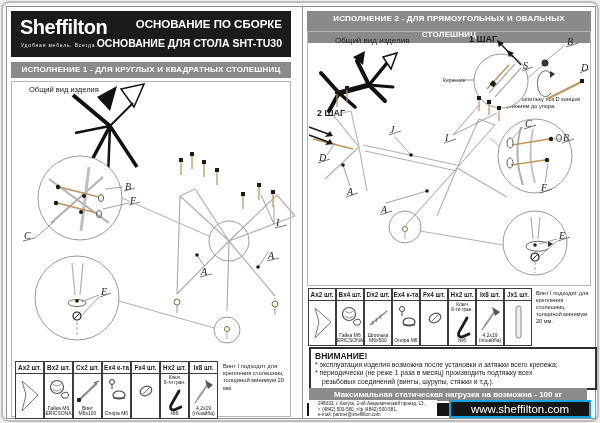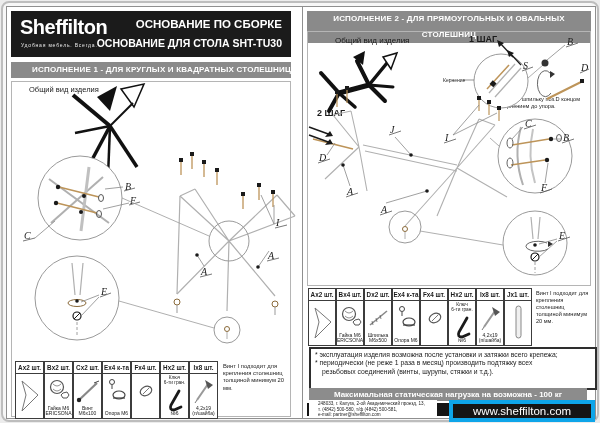--- a/index.html
+++ b/index.html
@@ -34,39 +34,39 @@
   .warn{position:absolute;left:6px;top:340px;width:276px;height:35px;border:2px solid #2e2e2e;
         background:#fff;padding:2px 4px;}
   .warn .t{font-size:8.5px;font-weight:bold;}
   .warn .l{font-size:6.8px;line-height:1.25;}
   .warn .l3{font-size:6.8px;line-height:1.25;padding-left:7px;}
   .loadbar{position:absolute;left:6px;top:381px;width:278px;height:13px;background:#8c8c8c;color:#fff;
            font-size:8px;font-weight:bold;text-align:center;line-height:13px;}
   .footer{position:absolute;left:4px;top:396px;width:284px;height:13px;background:#151515;}
   .addr{position:absolute;left:2px;top:-3px;width:128px;height:16px;background:#fff;
         font-size:4.6px;line-height:1.25;padding:1px 0 0 9px;color:#222;box-sizing:border-box;}
-  .url{position:absolute;left:142px;top:-3px;width:138px;height:14px;border:4px solid #0ea5e9;
+  .url{position:absolute;left:142px;top:-3px;width:138px;height:14px;border:2px solid #0ea5e9;
        background:#151515;color:#fff;font-size:11.5px;text-align:center;line-height:14px;}
   .instr{position:absolute;font-size:5.6px;line-height:1.3;color:#222;}
 </style>
 </head>
 <body>
 
 <div class="sheet"></div>
 
 <div id="page-left" class="page">
 
   <div class="blackbar">
     <div class="logo">Sheffilton</div>
     <div class="tagline">Удобная мебель. Всегда.</div>
     <div class="ht1">ОСНОВАНИЕ ПО СБОРКЕ</div>
     <div class="ht2">ОСНОВАНИЕ ДЛЯ СТОЛА SHT-TU30</div>
   </div>
 
-  <div class="graybar" style="left:4px;top:55px;width:280px;height:16px;line-height:16px;text-align:right;">ИСПОЛНЕНИЕ 1 - ДЛЯ КРУГЛЫХ И КВАДРАТНЫХ СТОЛЕШНИЦ</div>
+  <div class="graybar" style="left:4px;top:55px;width:280px;height:16px;line-height:16px;">ИСПОЛНЕНИЕ 1 - ДЛЯ КРУГЛЫХ И КВАДРАТНЫХ СТОЛЕШНИЦ</div>
 
   <div class="frame" style="left:4px;top:74px;width:278px;height:334px;"></div>
 
   <div class="ovw" style="left:22px;top:78px;">Общий вид изделия</div>
 
   <svg width="278" height="276" style="left:4px;top:76px;">
 
     <g>
       <line x1="99" y1="43" x2="62" y2="12" stroke="#111" stroke-width="4"></line>
       <polygon points="86,14 106,3 99,28" fill="#111"></polygon>
@@ -487,20 +487,21 @@
       <div class="pbody">
           <svg width="26" height="42" style="left:1px;top:1px;">
         <rect x="10" y="4" width="5" height="32" rx="2.5" fill="#f0f0f0" stroke="#888" stroke-width="1"></rect>
           </svg>
         </div>
     </div>
     <div class="note" style="left:233px;top:283px;width:54px;font-size:5.6px;">Винт I подходит для крепления столешниц толщиной минимум 20 мм.</div>
   </div>
 
   <div class="warn">
+    <div class="t">ВНИМАНИЕ!</div>
     <div class="l">* эксплуатация изделия возможна после установки и затяжки всего крепежа;</div>
     <div class="l">* периодически (не реже 1 раза в месяц) производить подтяжку всех</div>
     <div class="l3">резьбовых соединений (винты, шурупы, стяжки и т.д.).</div>
   </div>
 
   <div class="loadbar">Максимальная статическая нагрузка на возможна - 100 кг</div>
 
   <div class="footer">
     <div class="addr">
       <span>248033, г. Калуга, 2-ой Академический проезд, 13,</span><br>

